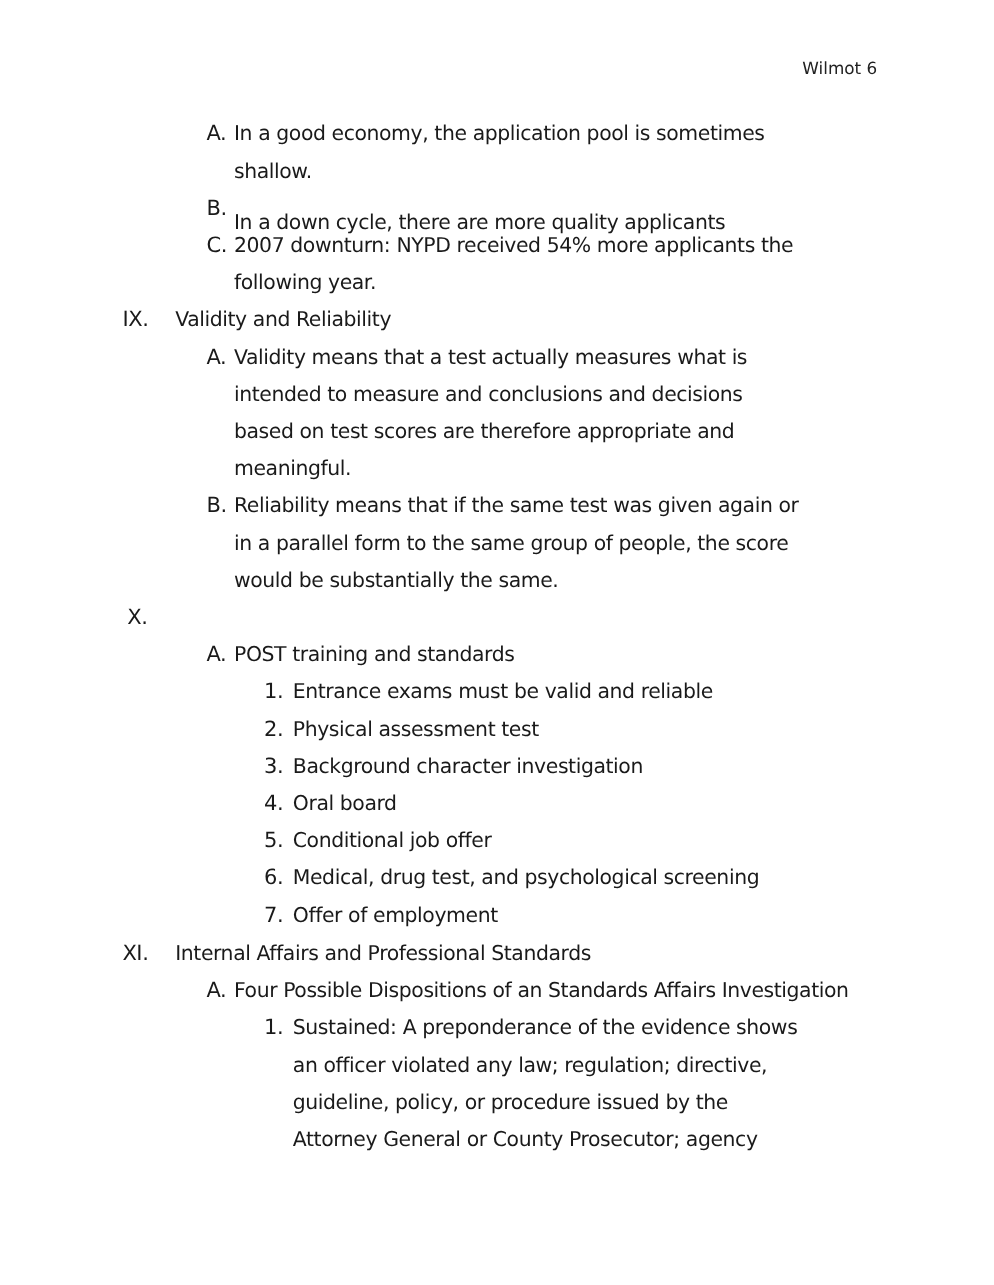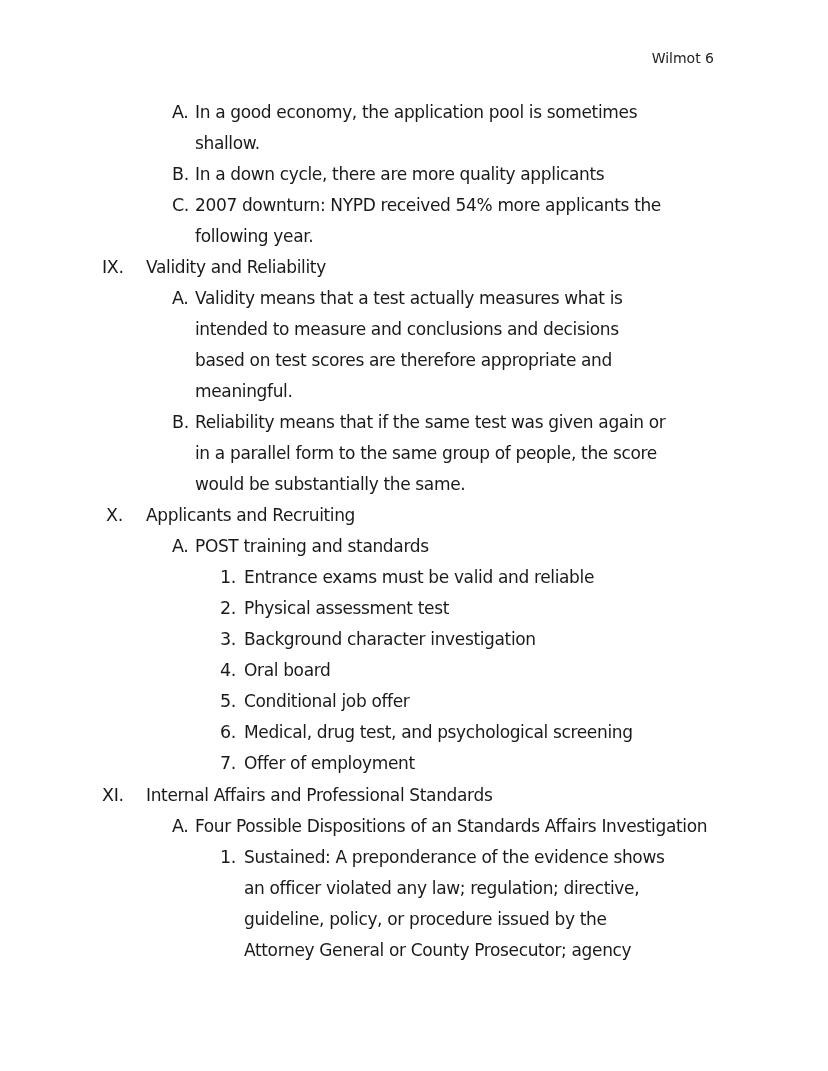--- a/index.html
+++ b/index.html
@@ -1,55 +1,54 @@
 <!DOCTYPE html>
 <html><head>
 <meta charset="utf-8">
 <style>
   html, body { margin: 0; padding: 0; background: #ffffff; }
   body { width: 828px; height: 1071px; position: relative; overflow: hidden;
          font-family: "DejaVu Sans", sans-serif; color: #1a1a1a; }
   .page { position: absolute; left: 0; top: 0; width: 828px; height: 1071px; background: #fff; }
-  .header { position: absolute; top: 50px; right: 114px; font-size: 14px; color: #222; }
+  .header { position: absolute; top: 50px; right: 97px; font-size: 14px; color: #222; }
   .line { position: absolute; font-size: 17px; line-height: 22px; white-space: nowrap; letter-spacing: -0.35px; }
   .lbl { position: absolute; font-size: 17.5px; line-height: 22px; white-space: nowrap; letter-spacing: -0.35px; }
 </style>
 </head>
 <body>
 
 <div class="page">
   <div class="header">Wilmot 6</div>
 
   <span class="lbl" style="left:172px;top:101px">A.</span>
   <span class="line" style="left:195px;top:101px">In a good economy, the application pool is sometimes</span>
   <span class="line" style="left:195px;top:132px">shallow.</span>
 
   <span class="lbl" style="left:172px;top:163px">B.</span>
-  <span class="line" style="left:195px;top:163px">In a down cycle, there are more quality applicants</span>
+  <span class="line" style="left:195px;top:175px">In a down cycle, there are more quality applicants</span>
 
   <span class="lbl" style="left:172px;top:194px">C.</span>
   <span class="line" style="left:195px;top:194px">2007 downturn: NYPD received 54% more applicants the</span>
   <span class="line" style="left:195px;top:225px">following year.</span>
 
   <span class="lbl" style="left:102px;top:256px">IX.</span>
   <span class="line" style="left:146px;top:256px">Validity and Reliability</span>
 
   <span class="lbl" style="left:172px;top:287px">A.</span>
   <span class="line" style="left:195px;top:287px">Validity means that a test actually measures what is</span>
   <span class="line" style="left:195px;top:318px">intended to measure and conclusions and decisions</span>
   <span class="line" style="left:195px;top:349px">based on test scores are therefore appropriate and</span>
   <span class="line" style="left:195px;top:380px">meaningful.</span>
 
   <span class="lbl" style="left:172px;top:411px">B.</span>
   <span class="line" style="left:195px;top:411px">Reliability means that if the same test was given again or</span>
   <span class="line" style="left:195px;top:442px">in a parallel form to the same group of people, the score</span>
   <span class="line" style="left:195px;top:473px">would be substantially the same.</span>
 
   <span class="lbl" style="left:106px;top:504px">X.</span>
-  <span class="line" style="left:146px;top:504px">Applicants and Recruiting</span>
 
   <span class="lbl" style="left:172px;top:535px">A.</span>
   <span class="line" style="left:195px;top:535px">POST training and standards</span>
 
   <span class="lbl" style="left:220px;top:566px">1.</span>
   <span class="line" style="left:244px;top:566px">Entrance exams must be valid and reliable</span>
   <span class="lbl" style="left:220px;top:597px">2.</span>
   <span class="line" style="left:244px;top:597px">Physical assessment test</span>
   <span class="lbl" style="left:220px;top:628px">3.</span>
   <span class="line" style="left:244px;top:628px">Background character investigation</span>

